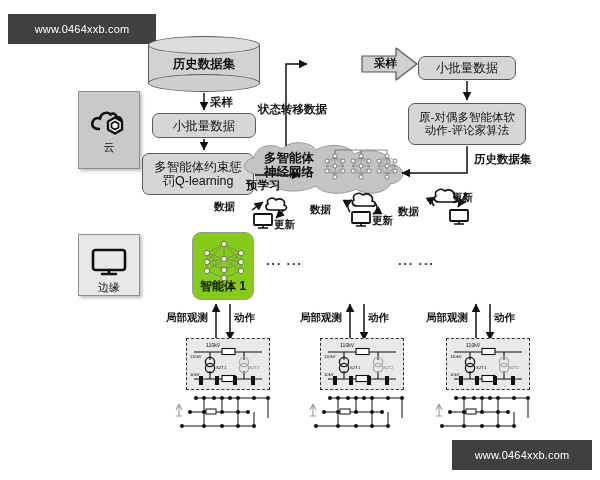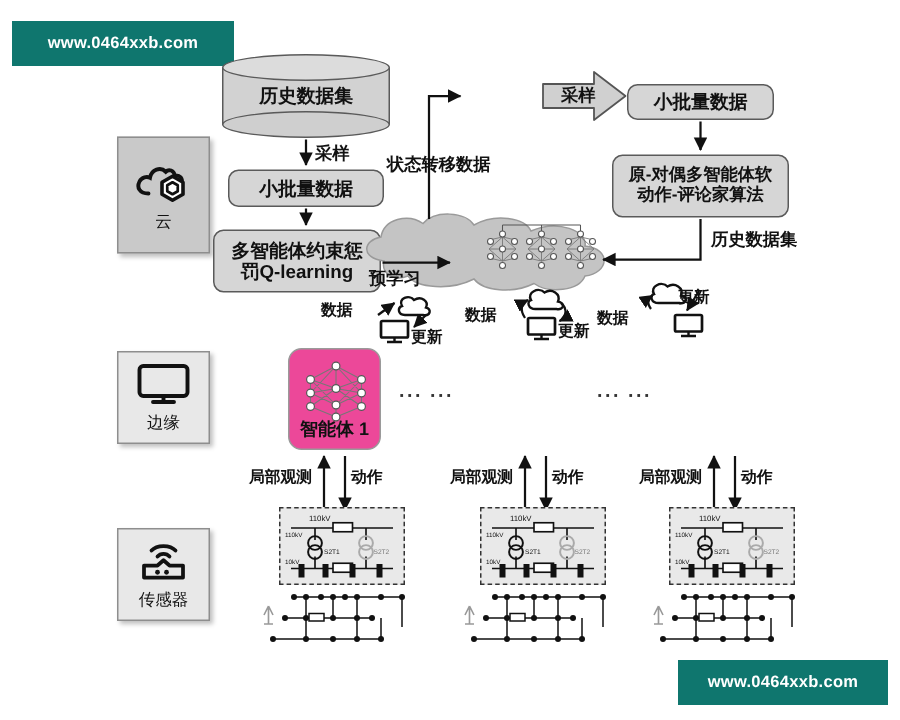--- a/index.html
+++ b/index.html
@@ -2,50 +2,50 @@
 <html><head>
 <meta charset="utf-8">
 <style>
   html,body{margin:0;padding:0;background:#fff;}
   body{width:600px;height:480px;position:relative;overflow:hidden;
        font-family:"Liberation Sans","DejaVu Sans",sans-serif;color:#111;}
   .stage{position:absolute;left:0;top:0;width:600px;height:480px;}
   .abs{position:absolute;box-sizing:border-box;}
 
   
-  .wm{background:#0f766e;color:#fff;display:flex;align-items:center;justify-content:center;
-      font-size:11px;font-weight:bold;letter-spacing:.2px;}
+  .wm{background:#404040;color:#fff;display:flex;align-items:center;justify-content:center;
+      font-size:11px;font-weight:normal;letter-spacing:.2px;}
 
   
   .layer{background:#c9c9c9;border:1px solid #8e8e8e;display:flex;flex-direction:column;
          align-items:center;justify-content:center;gap:3px;
          box-shadow:2px 2px 3px rgba(0,0,0,.25);}
-  .layer.light{background:#e8e8e8;}
+  .layer.light{background:#e8e8e8;justify-content:flex-end;}
   .layer .lbl{font-size:11px;color:#111;}
 
   
   .rbox{background:#d6d6d6;border:1.2px solid #5a5a5a;border-radius:7px;
         display:flex;align-items:center;justify-content:center;text-align:center;
-        font-size:12.5px;font-weight:bold;line-height:1.12;padding:1px 2px;}
+        font-size:12.5px;font-weight:normal;line-height:1.12;padding:1px 2px;}
   .rbox.sm{font-size:11.5px;}
 
   
   .cyl{position:absolute;}
   .cyl .body{position:absolute;left:0;right:0;top:9px;bottom:9px;background:#d2d2d2;
              border-left:1.2px solid #5a5a5a;border-right:1.2px solid #5a5a5a;}
   .cyl .top{position:absolute;left:0;right:0;top:0;height:18px;border-radius:50%;
             background:#dcdcdc;border:1.2px solid #5a5a5a;box-sizing:border-box;}
   .cyl .bot{position:absolute;left:0;right:0;bottom:0;height:18px;border-radius:50%;
             background:#cfcfcf;border:1.2px solid #5a5a5a;box-sizing:border-box;}
   .cyl .txt{position:absolute;left:0;right:0;top:0;bottom:0;display:flex;align-items:center;
             justify-content:center;text-align:center;font-size:12.5px;font-weight:bold;
             line-height:1.12;z-index:3;}
 
   
-  .agent{background:#ec4899;border:1px solid #9a9a9a;border-radius:9px;padding-left:37px;}
+  .agent{background:#84cc16;border:1px solid #9a9a9a;border-radius:9px;padding-left:37px;}
   .agent .name{position:absolute;left:0;right:0;bottom:4px;text-align:center;
                font-size:12px;font-weight:bold;}
 
   
   .tl{font-size:11.5px;font-weight:bold;white-space:nowrap;}
   .tl.sm{font-size:10.5px;}
 
   .dots{font-size:13px;font-weight:bold;letter-spacing:1px;color:#333;white-space:nowrap;}
 
   
@@ -79,32 +79,20 @@
   <div class="abs layer light" style="left:78px;top:234px;width:62px;height:62px;">
     <span>
       <svg width="38" height="30" viewBox="0 0 38 30">
         <rect x="3" y="3" width="32" height="20" rx="2.5" fill="none" stroke="#111" stroke-width="2.6"></rect>
         <path d="M19 23 v4 M12 27 h14" fill="none" stroke="#111" stroke-width="2.6" stroke-linecap="round"></path>
       </svg>
     </span>
     <span class="lbl">边缘</span>
   </div>
 
-  <div class="abs layer light" style="left:78px;top:352px;width:62px;height:62px;">
-    <span>
-      <svg width="38" height="30" viewBox="0 0 38 30">
-        <path d="M11 8 C14.5 4 23.5 4 27 8" fill="none" stroke="#111" stroke-width="2.5" stroke-linecap="round"></path>
-        <path d="M15 12 C17 9.6 21 9.6 23 12" fill="none" stroke="#111" stroke-width="2.5" stroke-linecap="round"></path>
-        <path d="M6 18 h9 l4 -3.5 l4 3.5 h9 v8 H6 z" fill="none" stroke="#111" stroke-width="2.5" stroke-linejoin="round"></path>
-        <circle cx="15" cy="22.5" r="1.6" fill="#111"></circle>
-        <circle cx="21" cy="22.5" r="1.6" fill="#111"></circle>
-      </svg>
-    </span>
-    <span class="lbl">传感器</span>
-  </div>
 
   <div class="cyl" style="left:148px;top:36px;width:112px;height:56px;">
     <div class="body"></div>
     <div class="bot"></div>
     <div class="top"></div>
     <div class="txt">历史数据集</div>
   </div>
 
 
   <div class="abs rbox" style="left:152px;top:113px;width:104px;height:25px;">
@@ -124,20 +112,24 @@
     <span>原-对偶多智能体软</span>
     <span>动作-评论家算法</span>
   </div>
 
   <svg class="abs" style="left:238px;top:140px;" width="172" height="56" viewBox="0 0 172 56">
     <path d="M18 34 C2 32 4 20 16 18 C18 6 34 2 44 9 C52 0 72 1 78 10
              C92 2 112 5 116 14 C134 6 154 14 152 24
              C170 26 168 42 152 44 C148 54 128 56 118 49
              C104 56 84 54 78 46 C62 54 40 52 34 44 C24 48 16 42 18 34 Z" fill="#c4c4c4" stroke="#9a9a9a" stroke-width="1"></path>
   </svg>
+  <div class="abs" style="left:256px;top:151px;width:66px;text-align:center;font-size:12.5px;font-weight:bold;line-height:1.15;">
+    <div>多智能体</div>
+    <div>神经网络</div>
+  </div>
 
   <svg class="abs" style="left:322px;top:146px;" width="78" height="42" viewBox="0 0 78 42">
     <g stroke="#555" stroke-width="0.7" fill="none">
       <path d="M13 4 V9 M39 4 V9 M65 4 V9 M13 4 H65"></path>
     </g>
     <g id="n1">
       <g stroke="#777" stroke-width="0.6">
         <path d="M4 20 L13 12 M4 20 L13 20 M4 20 L13 28 M22 20 L13 12 M22 20 L13 20 M22 20 L13 28
                  M13 12 L13 20 M13 20 L13 28 M4 14 L13 12 M4 26 L13 28 M22 14 L13 12 M22 26 L13 28"></path>
       </g>

